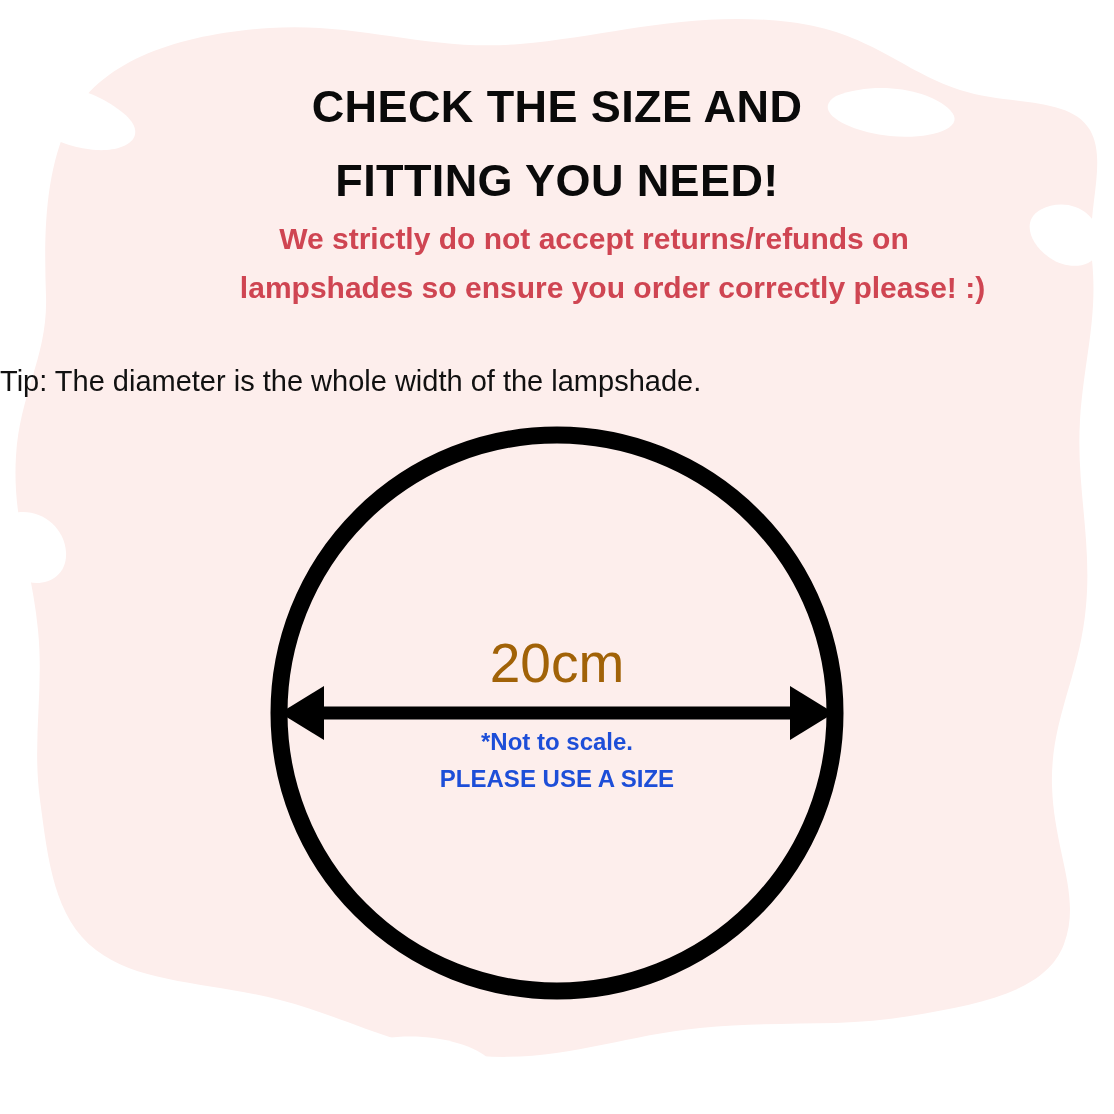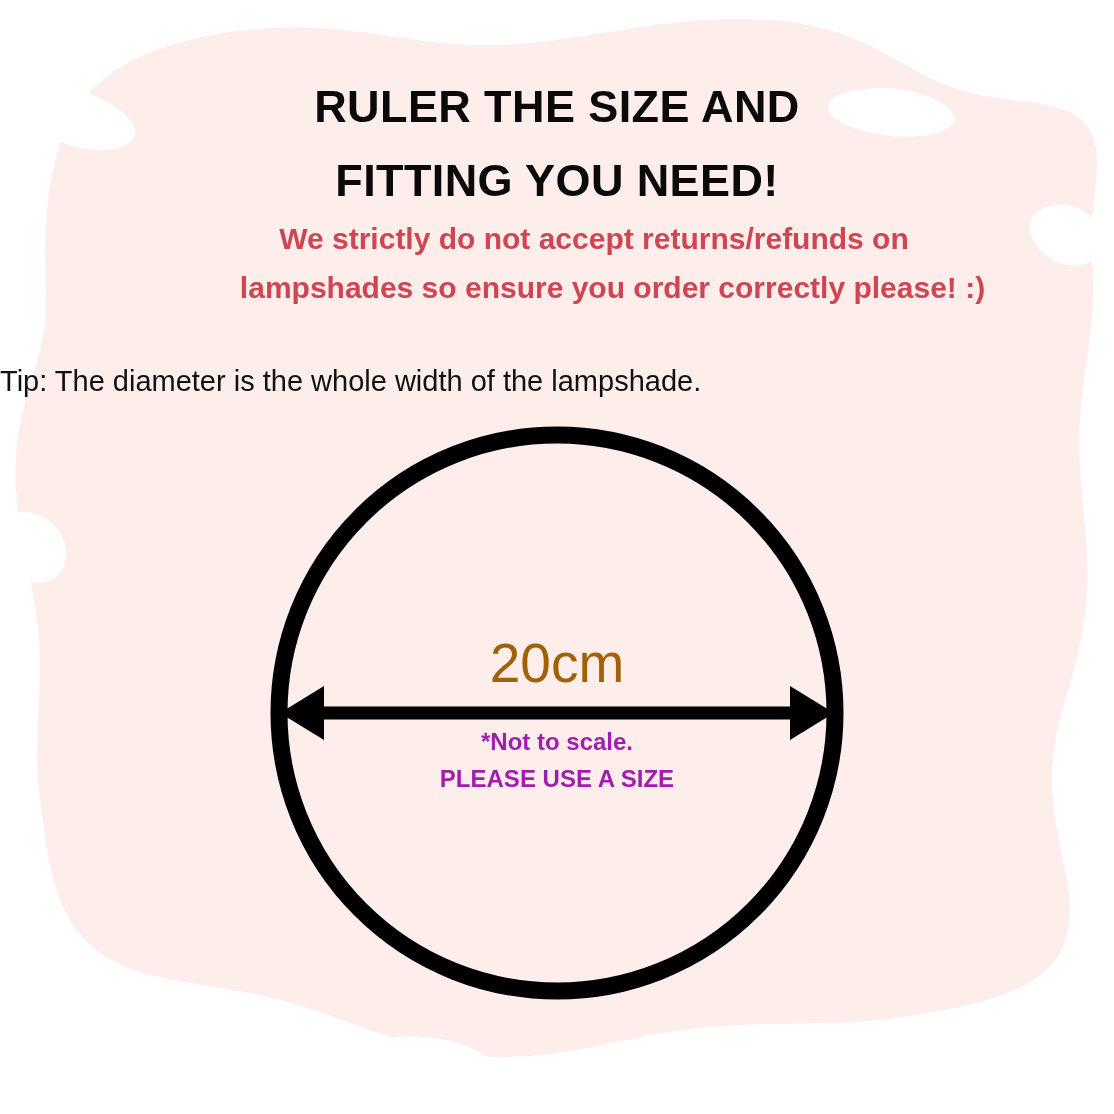--- a/index.html
+++ b/index.html
@@ -96,21 +96,21 @@
     line-height: 1;
   }
   .note {
     position: absolute;
     left: 0;
     top: 305px;
     width: 590px;
     text-align: center;
     font-size: 24px;
     font-weight: bold;
-    color: #a21caf;
+    color: #1d4ed8;
     line-height: 1.55;
   }
   .note .n2 {
     display: block;
   }
 </style>
 </head>
 <body>
 
 <div class="canvas">
@@ -123,21 +123,21 @@
       <path fill="#ffffff" d="M1040,210 C1066,196 1098,210 1100,240 C1102,268 1070,272 1050,258 C1032,246 1020,222 1040,210 Z"></path>
       <path fill="#ffffff" d="M0,520 C26,500 64,520 66,552 C68,584 30,592 10,572 C-4,558 -14,534 0,520 Z"></path>
       <path fill="#ffffff" d="M360,1044 C410,1028 470,1040 490,1060 C508,1078 456,1092 408,1086 C362,1080 322,1058 360,1044 Z"></path>
       <path fill="#ffffff" d="M880,1028 C926,1014 986,1026 1002,1048 C1016,1068 962,1080 916,1072 C874,1064 844,1040 880,1028 Z"></path>
     </svg>
   </div>
 
   <div class="content">
 
     <div class="headline">
-      <span>RULER THE SIZE AND</span>
+      <span>CHECK THE SIZE AND</span>
       <span class="l2">FITTING YOU NEED!</span>
     </div>
 
     <div class="subhead">
       <span>We strictly do not accept returns/refunds on</span>
       <span class="s2">lampshades so ensure you order correctly please! :)</span>
     </div>
 
     <div class="tip">Tip: The diameter is the whole width of the lampshade.</div>
 

